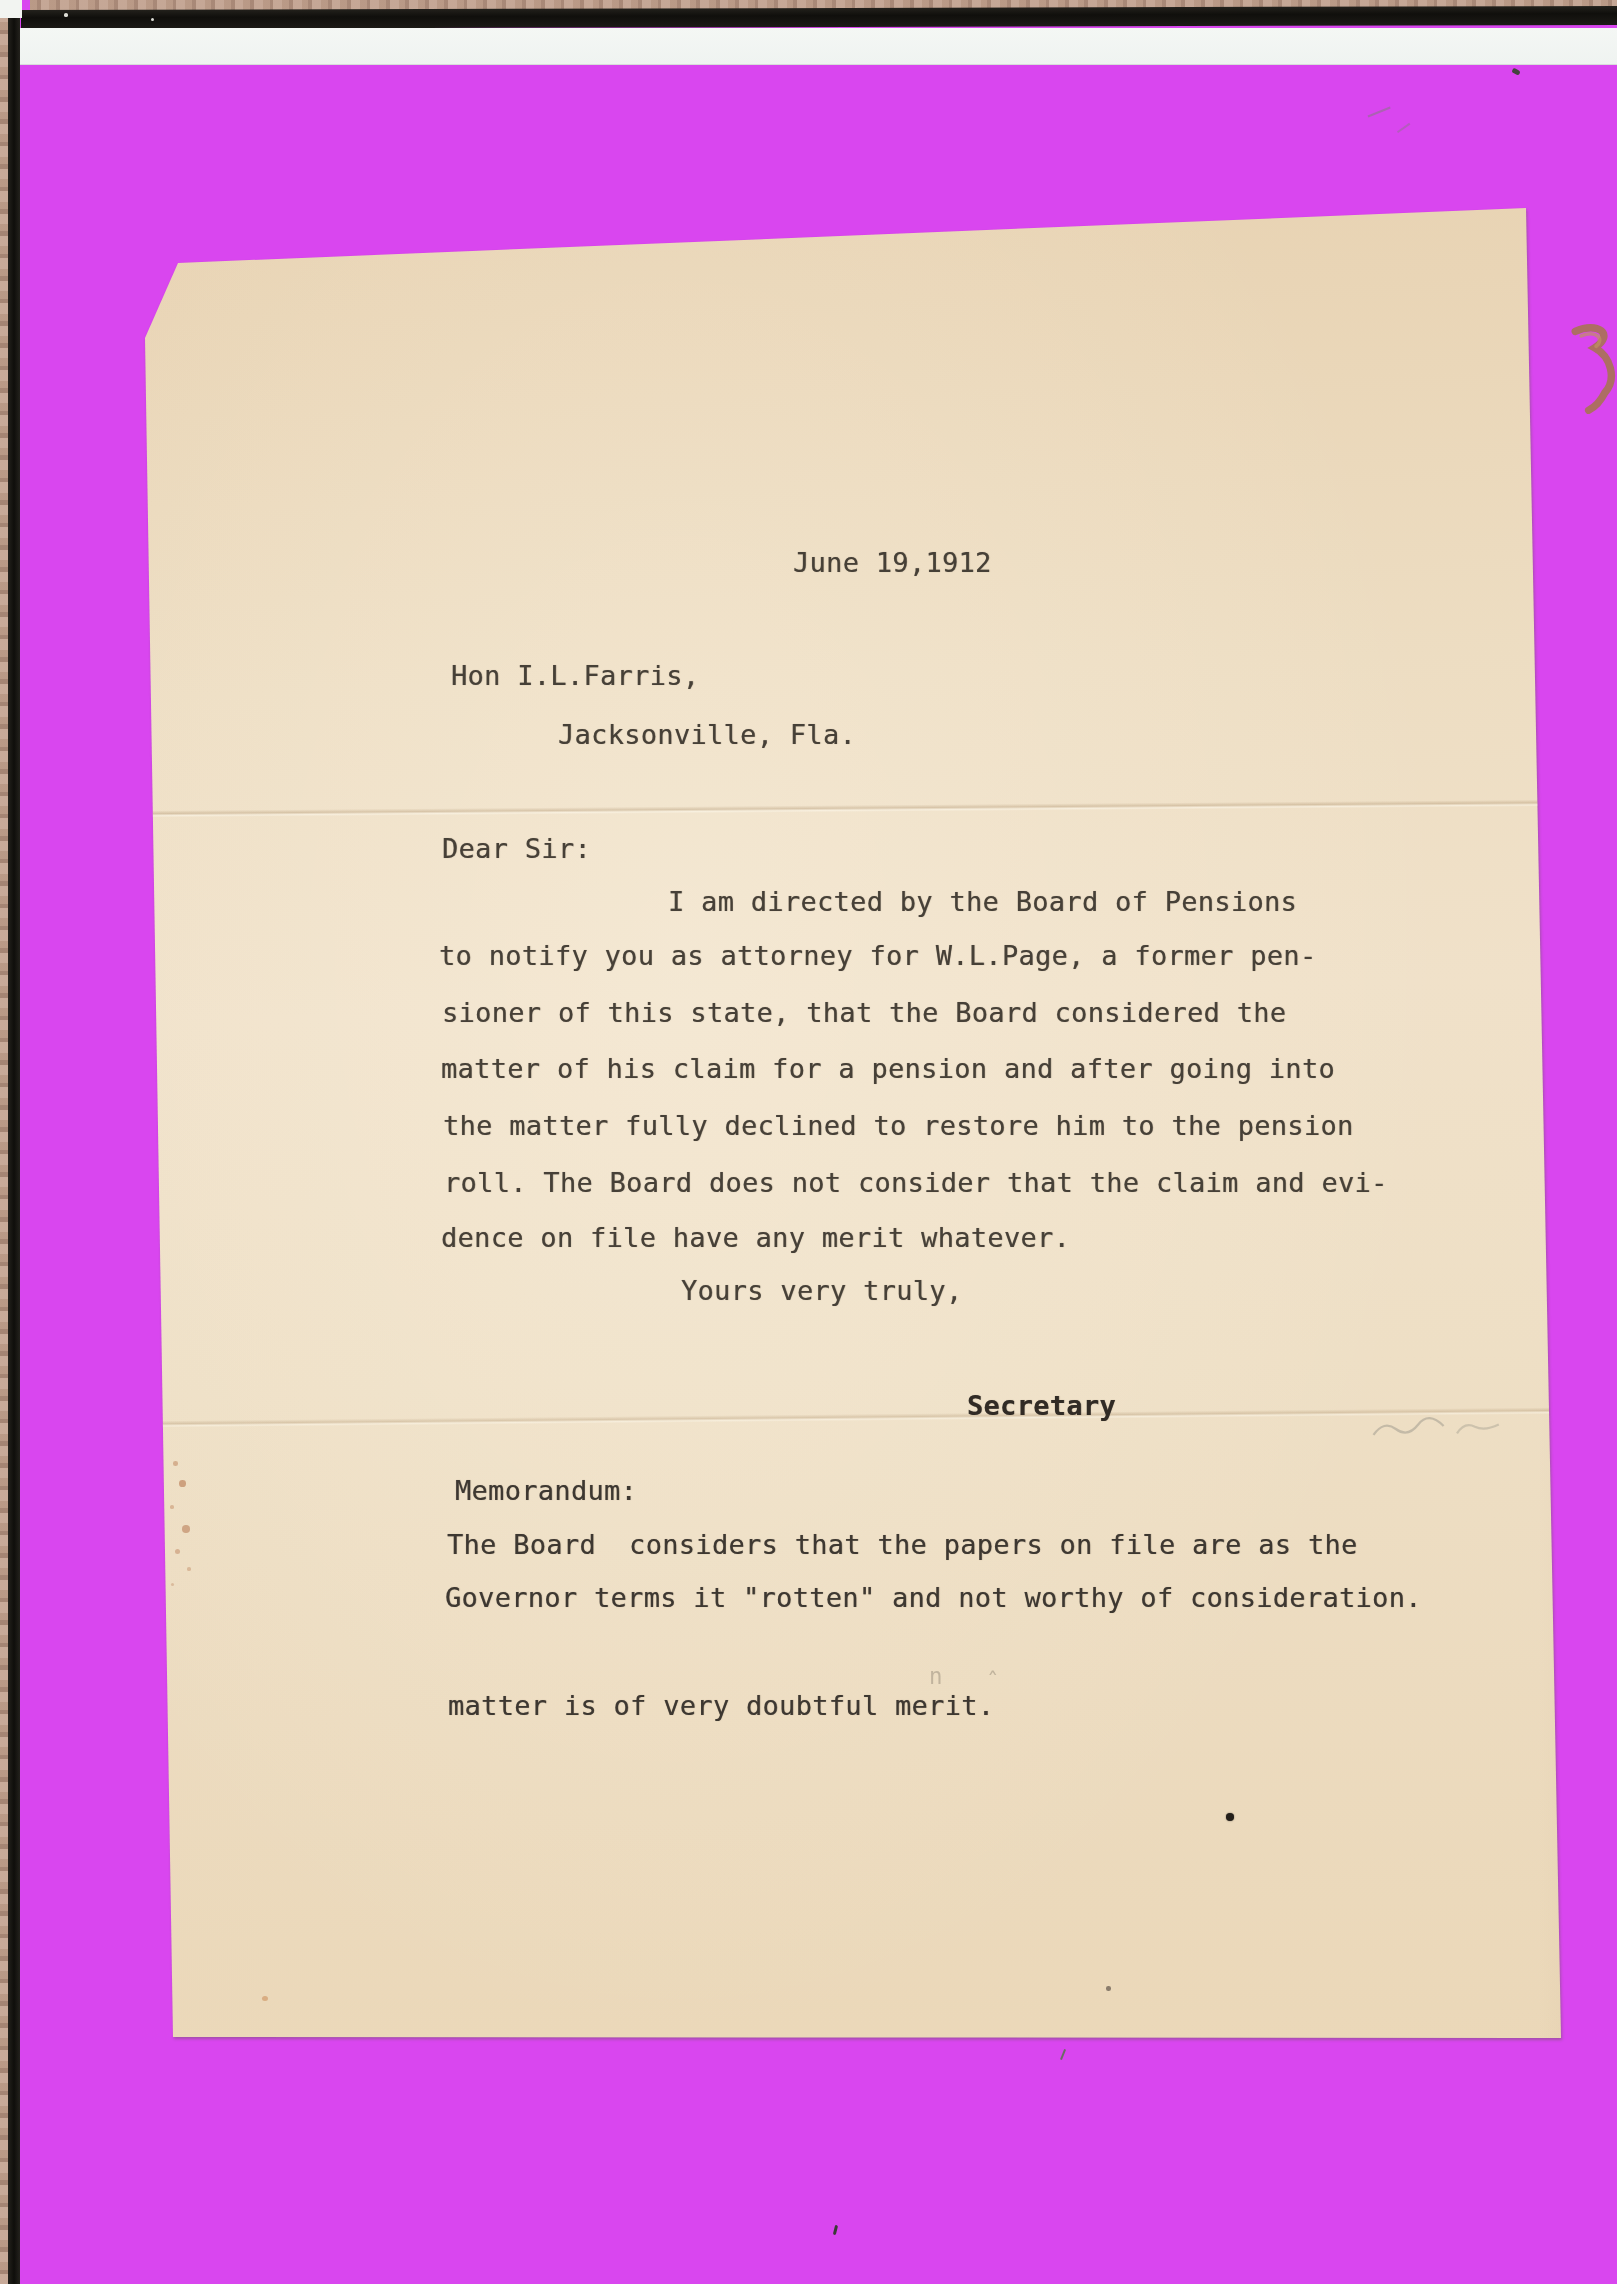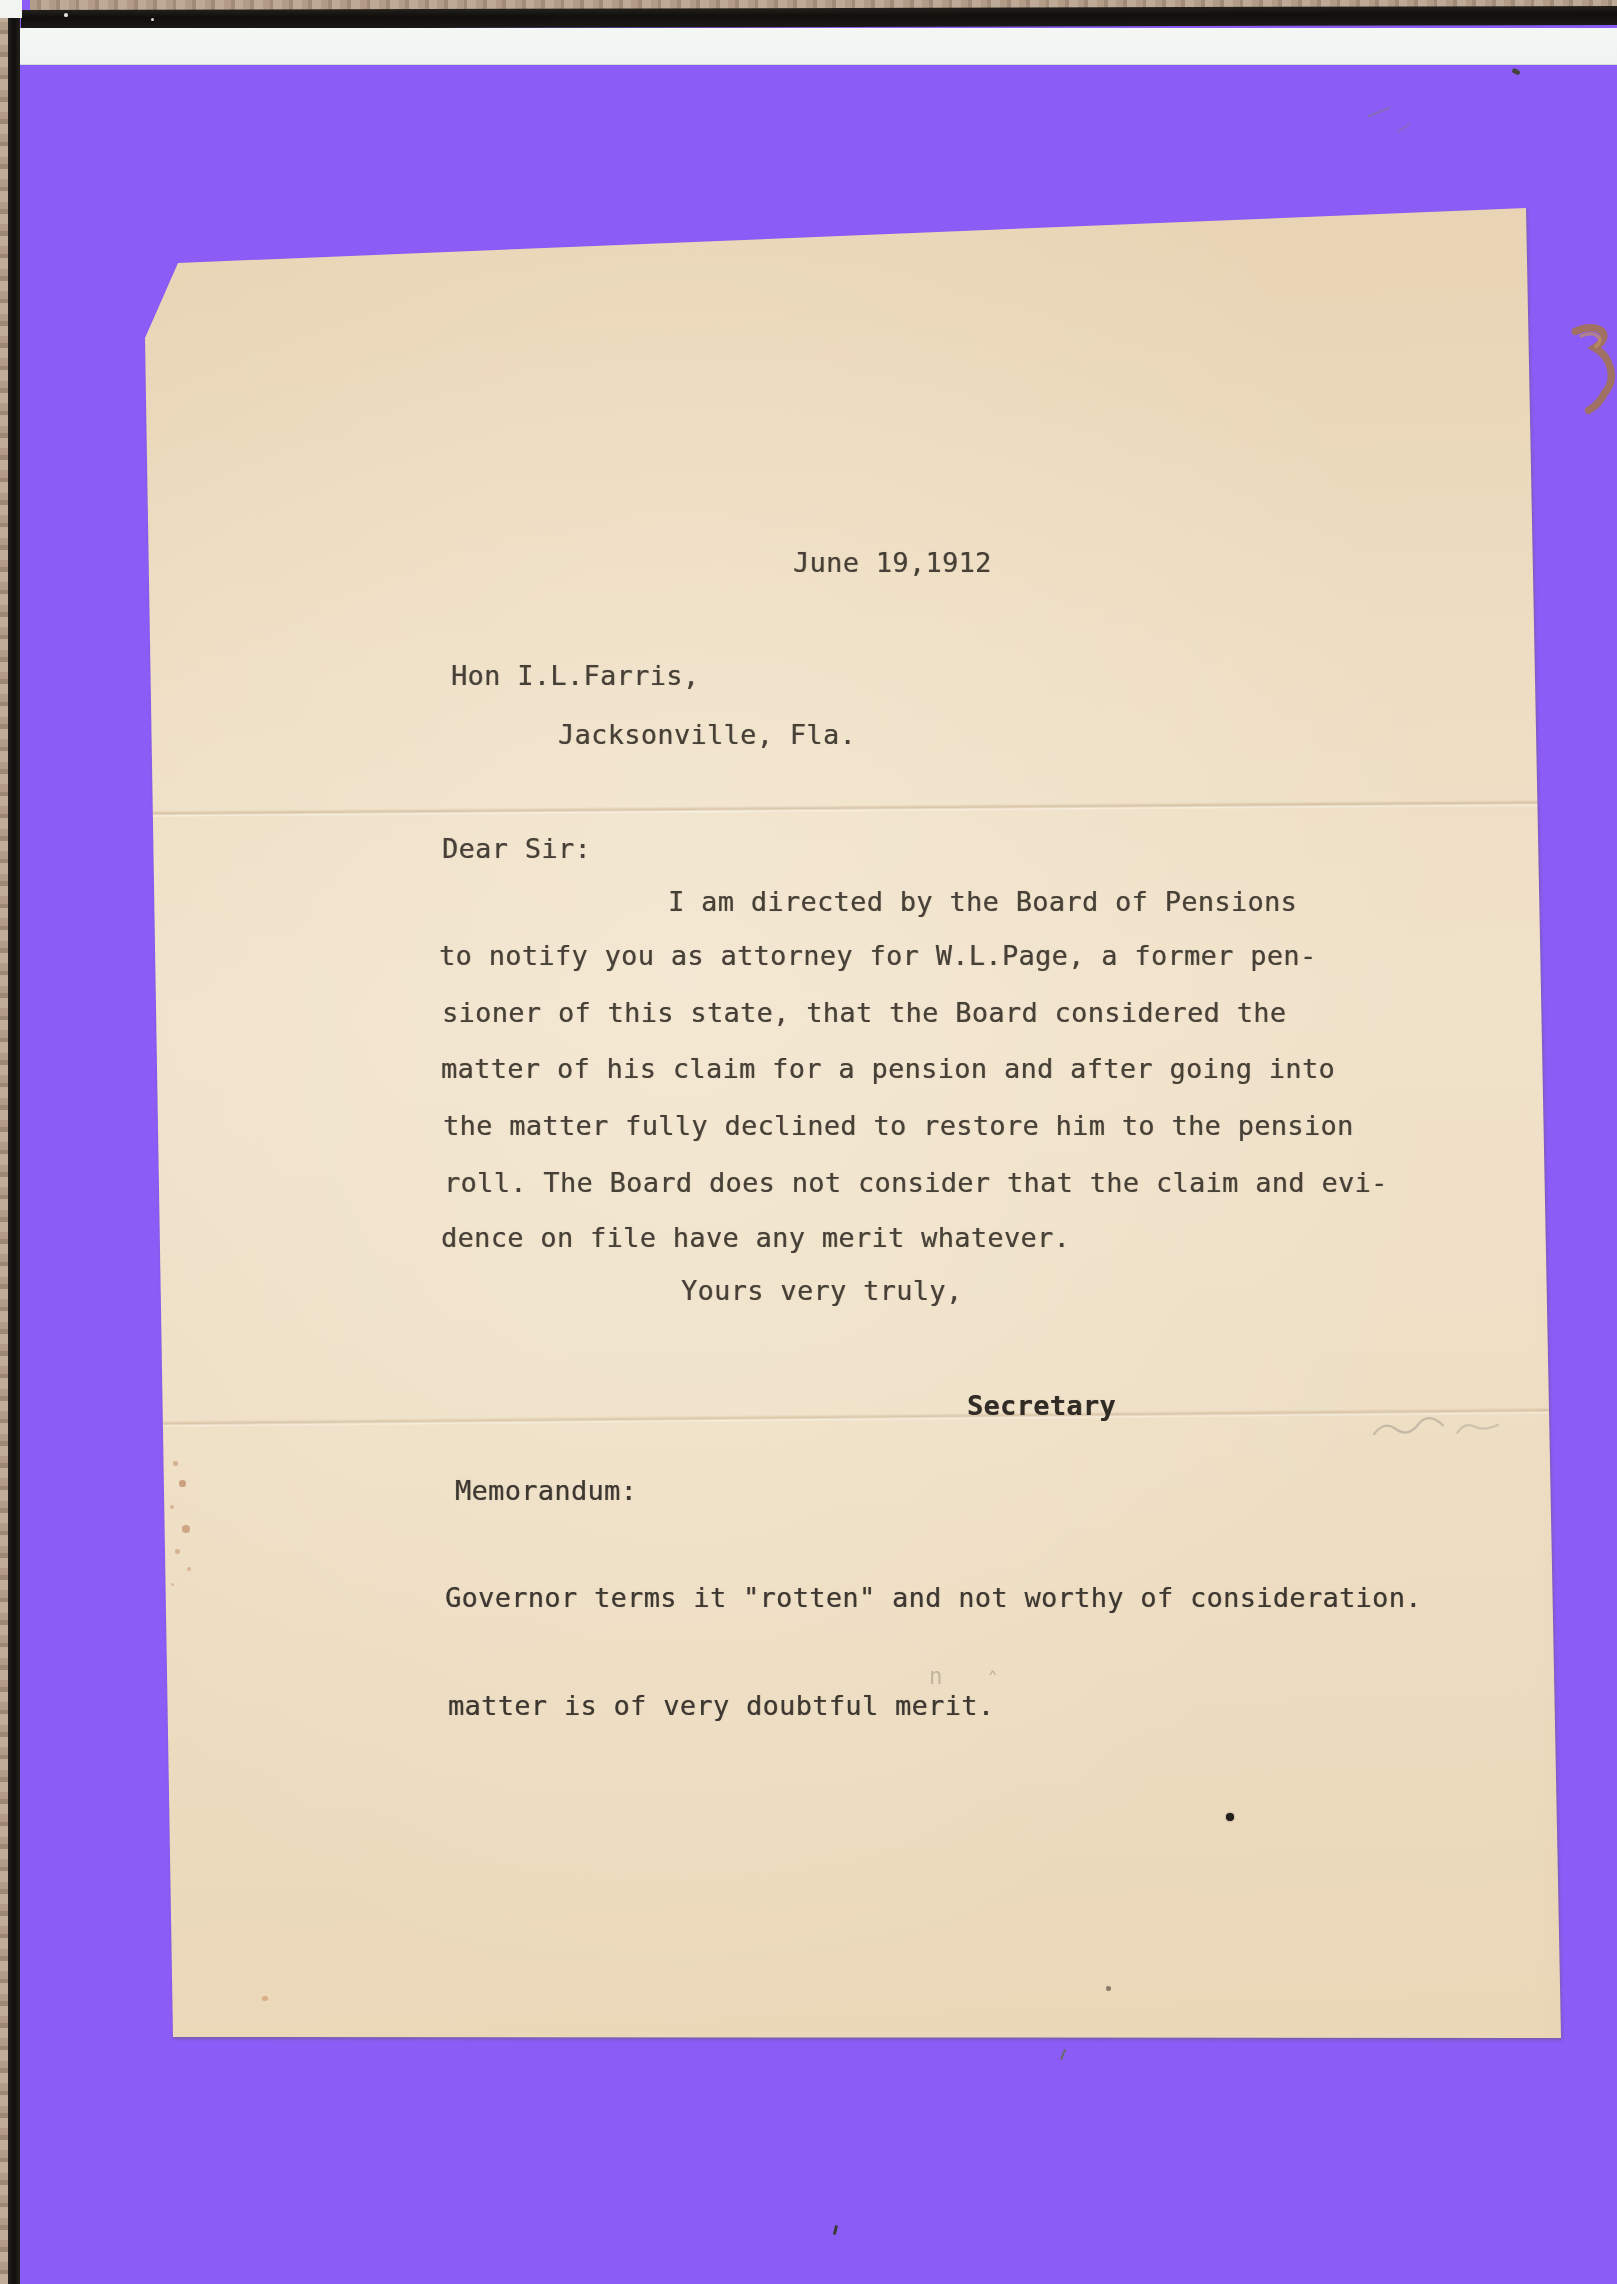--- a/index.html
+++ b/index.html
@@ -1,20 +1,20 @@
 <!DOCTYPE html>
 <html style="font-size:12px"><head>
 <meta charset="utf-8">
 <style>
   html,body{margin:0;padding:0;}
   body{background:#cfd6d5;}
   .stage{
     position:relative;
     width:1618px;height:2284px;
-    background:#8b5cf6;
+    background:#d946ef;
     overflow:hidden;
     font-family:"DejaVu Sans Mono", monospace;
   }
   
   .scan-top-strip{
     position:absolute;left:30px;top:0;width:1588px;height:9.7px;
     background:repeating-linear-gradient(90deg,#b6a37b 0 6.7px,#a3906a 6.7px 10.5px,#c3b28c 10.5px 19.4px);
     opacity:.9;
   }
   .scan-left-strip{
@@ -110,20 +110,21 @@
 
     <div class="tw" style="left:681px;top:1275px;">Yours very truly,</div>
     <div class="tw sig" style="left:967px;top:1390px;">Secretary</div>
 
     <svg class="mark" style="left:1369px;top:1411px;" width="138" height="33" viewBox="0 0 185 44">
       <path d="M6,32 q14,-20 30,-8 t30,-6 t34,2" fill="none" stroke="rgba(130,128,120,.38)" stroke-width="3"></path>
       <path d="M118,30 q10,-16 24,-9 q13,6 32,-3" fill="none" stroke="rgba(130,128,120,.30)" stroke-width="3"></path>
     </svg>
 
     <div class="tw memo" style="left:455px;top:1475px;">Memorandum:</div>
+    <div class="tw memo" style="left:447px;top:1529px;">The Board  considers that the papers on file are as the</div>
     <div class="tw memo" style="left:445px;top:1582px;">Governor terms it "rotten" and not worthy of consideration.</div>
     <div class="tw memo" style="left:448px;top:1690px;">matter is of very doubtful merit.</div>
 
     <div class="ghost" style="left:929px;top:1663px;">n</div>
     <div class="ghost" style="left:986px;top:1668px;">ˆ</div>
 
     <div class="speck" style="left:1226px;top:1813px;width:8.2px;height:7.5px;background:#241f1a;box-shadow:0 0 1.5px rgba(36,31,26,.7);"></div>
     <div class="speck" style="left:1106px;top:1986px;width:4.5px;height:4.5px;background:rgba(74,64,56,.6);"></div>
     <div class="speck" style="left:262px;top:1996px;width:6px;height:5.2px;background:rgba(190,110,50,.4);"></div>
     <div class="speck" style="left:173px;top:1461px;width:4.5px;height:4.5px;background:rgba(165,85,40,.35);"></div>

